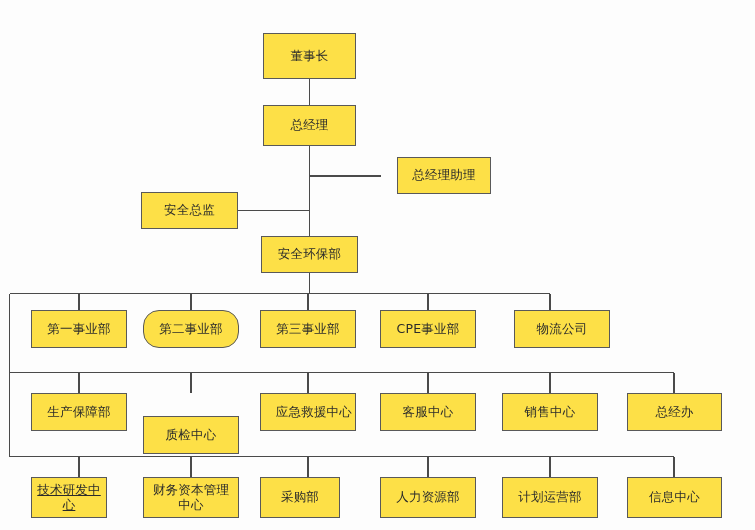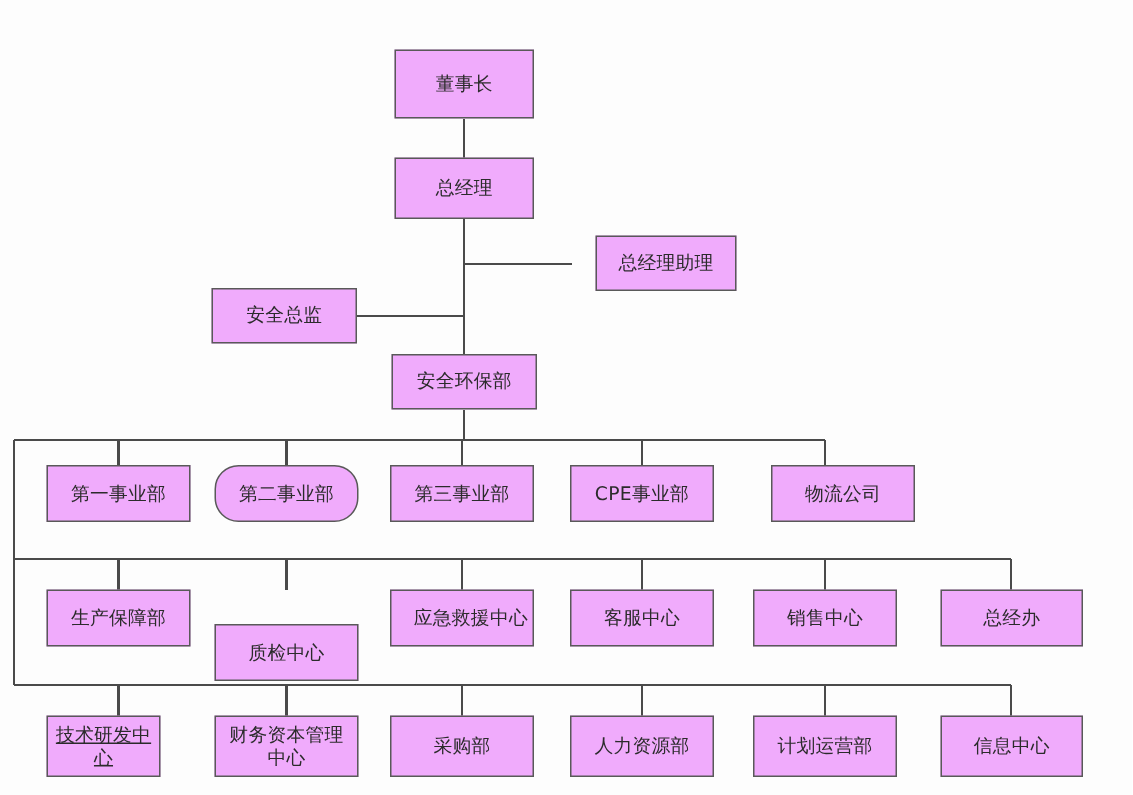--- a/index.html
+++ b/index.html
@@ -29,21 +29,21 @@
   .conn {
     stroke: #4a4a4a;
     stroke-width: 1.6;
     fill: none;
     shape-rendering: crispEdges;
   }
   .node-box {
     position: absolute;
     box-sizing: border-box;
     border: 1.6px solid #595959;
-    background: #f0abfc;
+    background: #fde047;
     display: flex;
     align-items: center;
     justify-content: center;
     text-align: center;
     color: #2b2b2b;
     font-size: 12.5px;
     line-height: 1.18;
     letter-spacing: 0.2px;
     padding: 1px 3px;
     font-family: "DejaVu Sans", "Liberation Sans", sans-serif;
@@ -157,21 +157,21 @@
   <div class="node-box" style="left: 627px; top: 393px; width: 95px; height: 38px; border-color: rgb(89, 89, 89); color: rgb(43, 43, 43);">
     <span class="node-label">总经办</span>
   </div>
 
   <div class="node-box" style="left: 31px; top: 477px; width: 76px; height: 41px; border-color: rgb(89, 89, 89); color: rgb(43, 43, 43); text-decoration: underline;">
     <span class="node-label">技术研发中心</span>
   </div>
   <div class="node-box" style="left: 143px; top: 477px; width: 96px; height: 41px; border-color: rgb(89, 89, 89); color: rgb(43, 43, 43);">
     <span class="node-label">财务资本管理中心</span>
   </div>
-  <div class="node-box" style="left: 260px; top: 477px; width: 96px; height: 41px; border-color: rgb(89, 89, 89); color: rgb(43, 43, 43);">
+  <div class="node-box" style="left: 260px; top: 477px; width: 80px; height: 41px; border-color: rgb(89, 89, 89); color: rgb(43, 43, 43);">
     <span class="node-label">采购部</span>
   </div>
   <div class="node-box" style="left: 380px; top: 477px; width: 96px; height: 41px; border-color: rgb(89, 89, 89); color: rgb(43, 43, 43);">
     <span class="node-label">人力资源部</span>
   </div>
   <div class="node-box" style="left: 502px; top: 477px; width: 96px; height: 41px; border-color: rgb(89, 89, 89); color: rgb(43, 43, 43);">
     <span class="node-label">计划运营部</span>
   </div>
   <div class="node-box" style="left: 627px; top: 477px; width: 95px; height: 41px; border-color: rgb(89, 89, 89); color: rgb(43, 43, 43);">
     <span class="node-label">信息中心</span>

